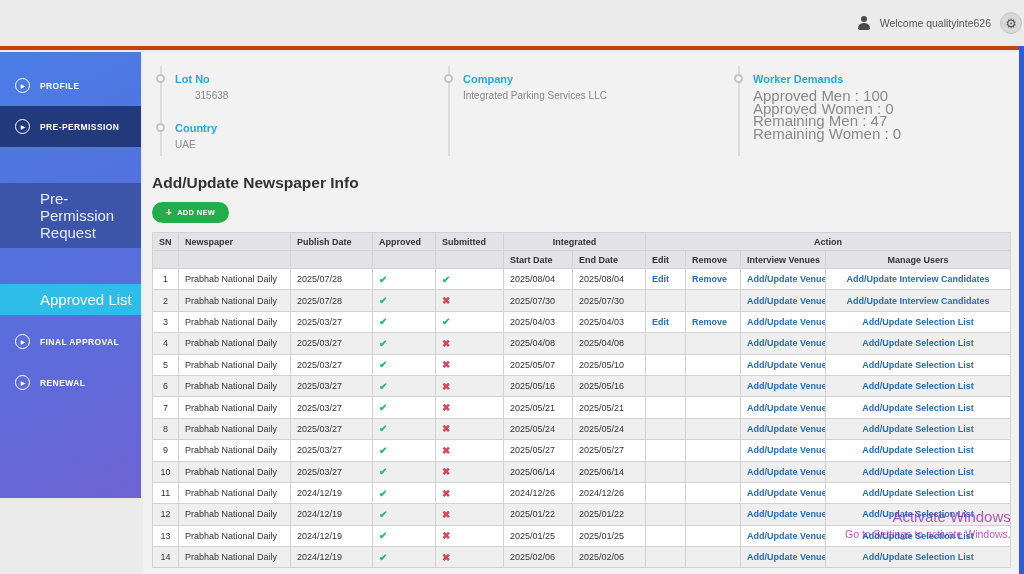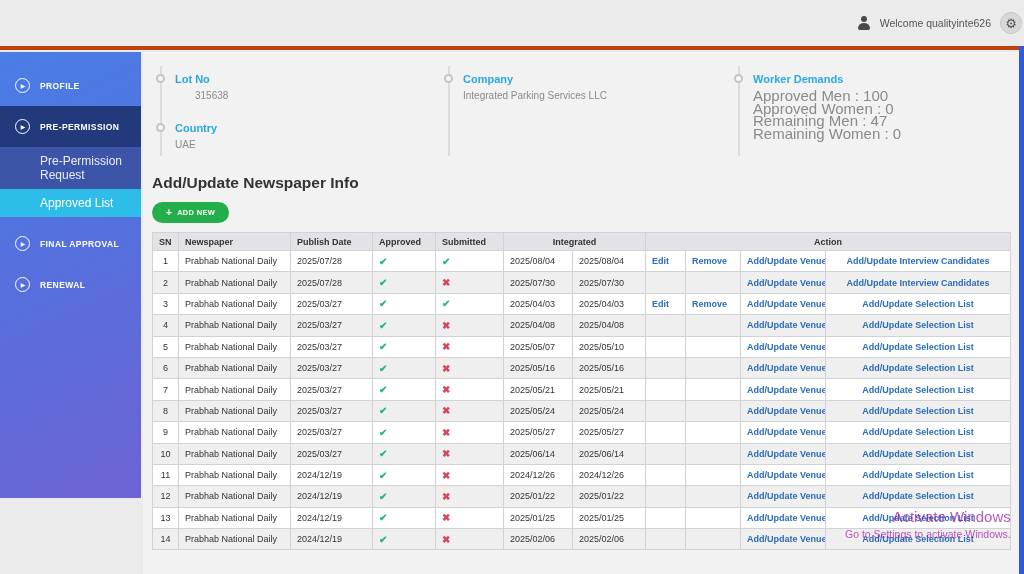--- a/index.html
+++ b/index.html
@@ -21,21 +21,21 @@
     border:1px solid #c6c6c6; cursor:pointer; }
 
   
   .sidebar { position:absolute; left:0; top:52px; width:141px; height:446px;
     background:linear-gradient(155deg,#4a7de6 0%,#5570dd 45%,#6e63d4 100%); color:#fff; }
   .side-item { display:flex; align-items:center; gap:10px; padding:13px 0 13px 15px; cursor:pointer; }
   .side-item .lbl { font-size:8.5px; font-weight:bold; letter-spacing:.4px; }
   .play-icon { width:15px; height:15px; min-width:15px; border:1.6px solid #fff; border-radius:50%;
     display:flex; align-items:center; justify-content:center; font-size:6px; color:#fff; padding-left:1px; }
   .side-item.active { background:#22397b; }
-  .subitem { padding:7px 0 7px 40px; font-size:12px; color:#e8ecff; cursor:pointer; }
+  .subitem { padding:7px 0 7px 40px; font-size:15px; color:#e8ecff; cursor:pointer;margin-top:36px; }
   .subitem.request { background:#3d55a8; }
   .subitem.selected { background:#2ebde8; color:#fff; }
 
   
   .main { position:absolute; left:143px; top:52px; width:876px; height:522px; background:#f2f2f2; }
 
   .info-section { position:relative; height:108px; }
   .tl-line { position:absolute; width:2px; background:#dcdcdc; }
   .bullet { position:absolute; width:9px; height:9px; border:2px solid #c4c4c4; border-radius:50%;
     background:#f7f7f7; }
@@ -153,20 +153,33 @@
     <thead>
       <tr>
         <th>SN</th>
         <th>Newspaper</th>
         <th>Publish Date</th>
         <th>Approved</th>
         <th>Submitted</th>
         <th colspan="2" class="center">Integrated</th>
         <th colspan="4" class="center">Action</th>
       </tr>
+      <tr>
+        <th></th>
+        <th></th>
+        <th></th>
+        <th></th>
+        <th></th>
+        <th>Start Date</th>
+        <th>End Date</th>
+        <th>Edit</th>
+        <th>Remove</th>
+        <th>Interview Venues</th>
+        <th class="center">Manage Users</th>
+      </tr>
     </thead>
     <tbody>
   <tr>
     <td class="sn">1</td>
     <td>Prabhab National Daily</td>
     <td>2025/07/28</td>
     <td><span class="mark check">✔</span></td>
     <td><span class="mark check">✔</span></td>
     <td>2025/08/04</td>
     <td>2025/08/04</td>

